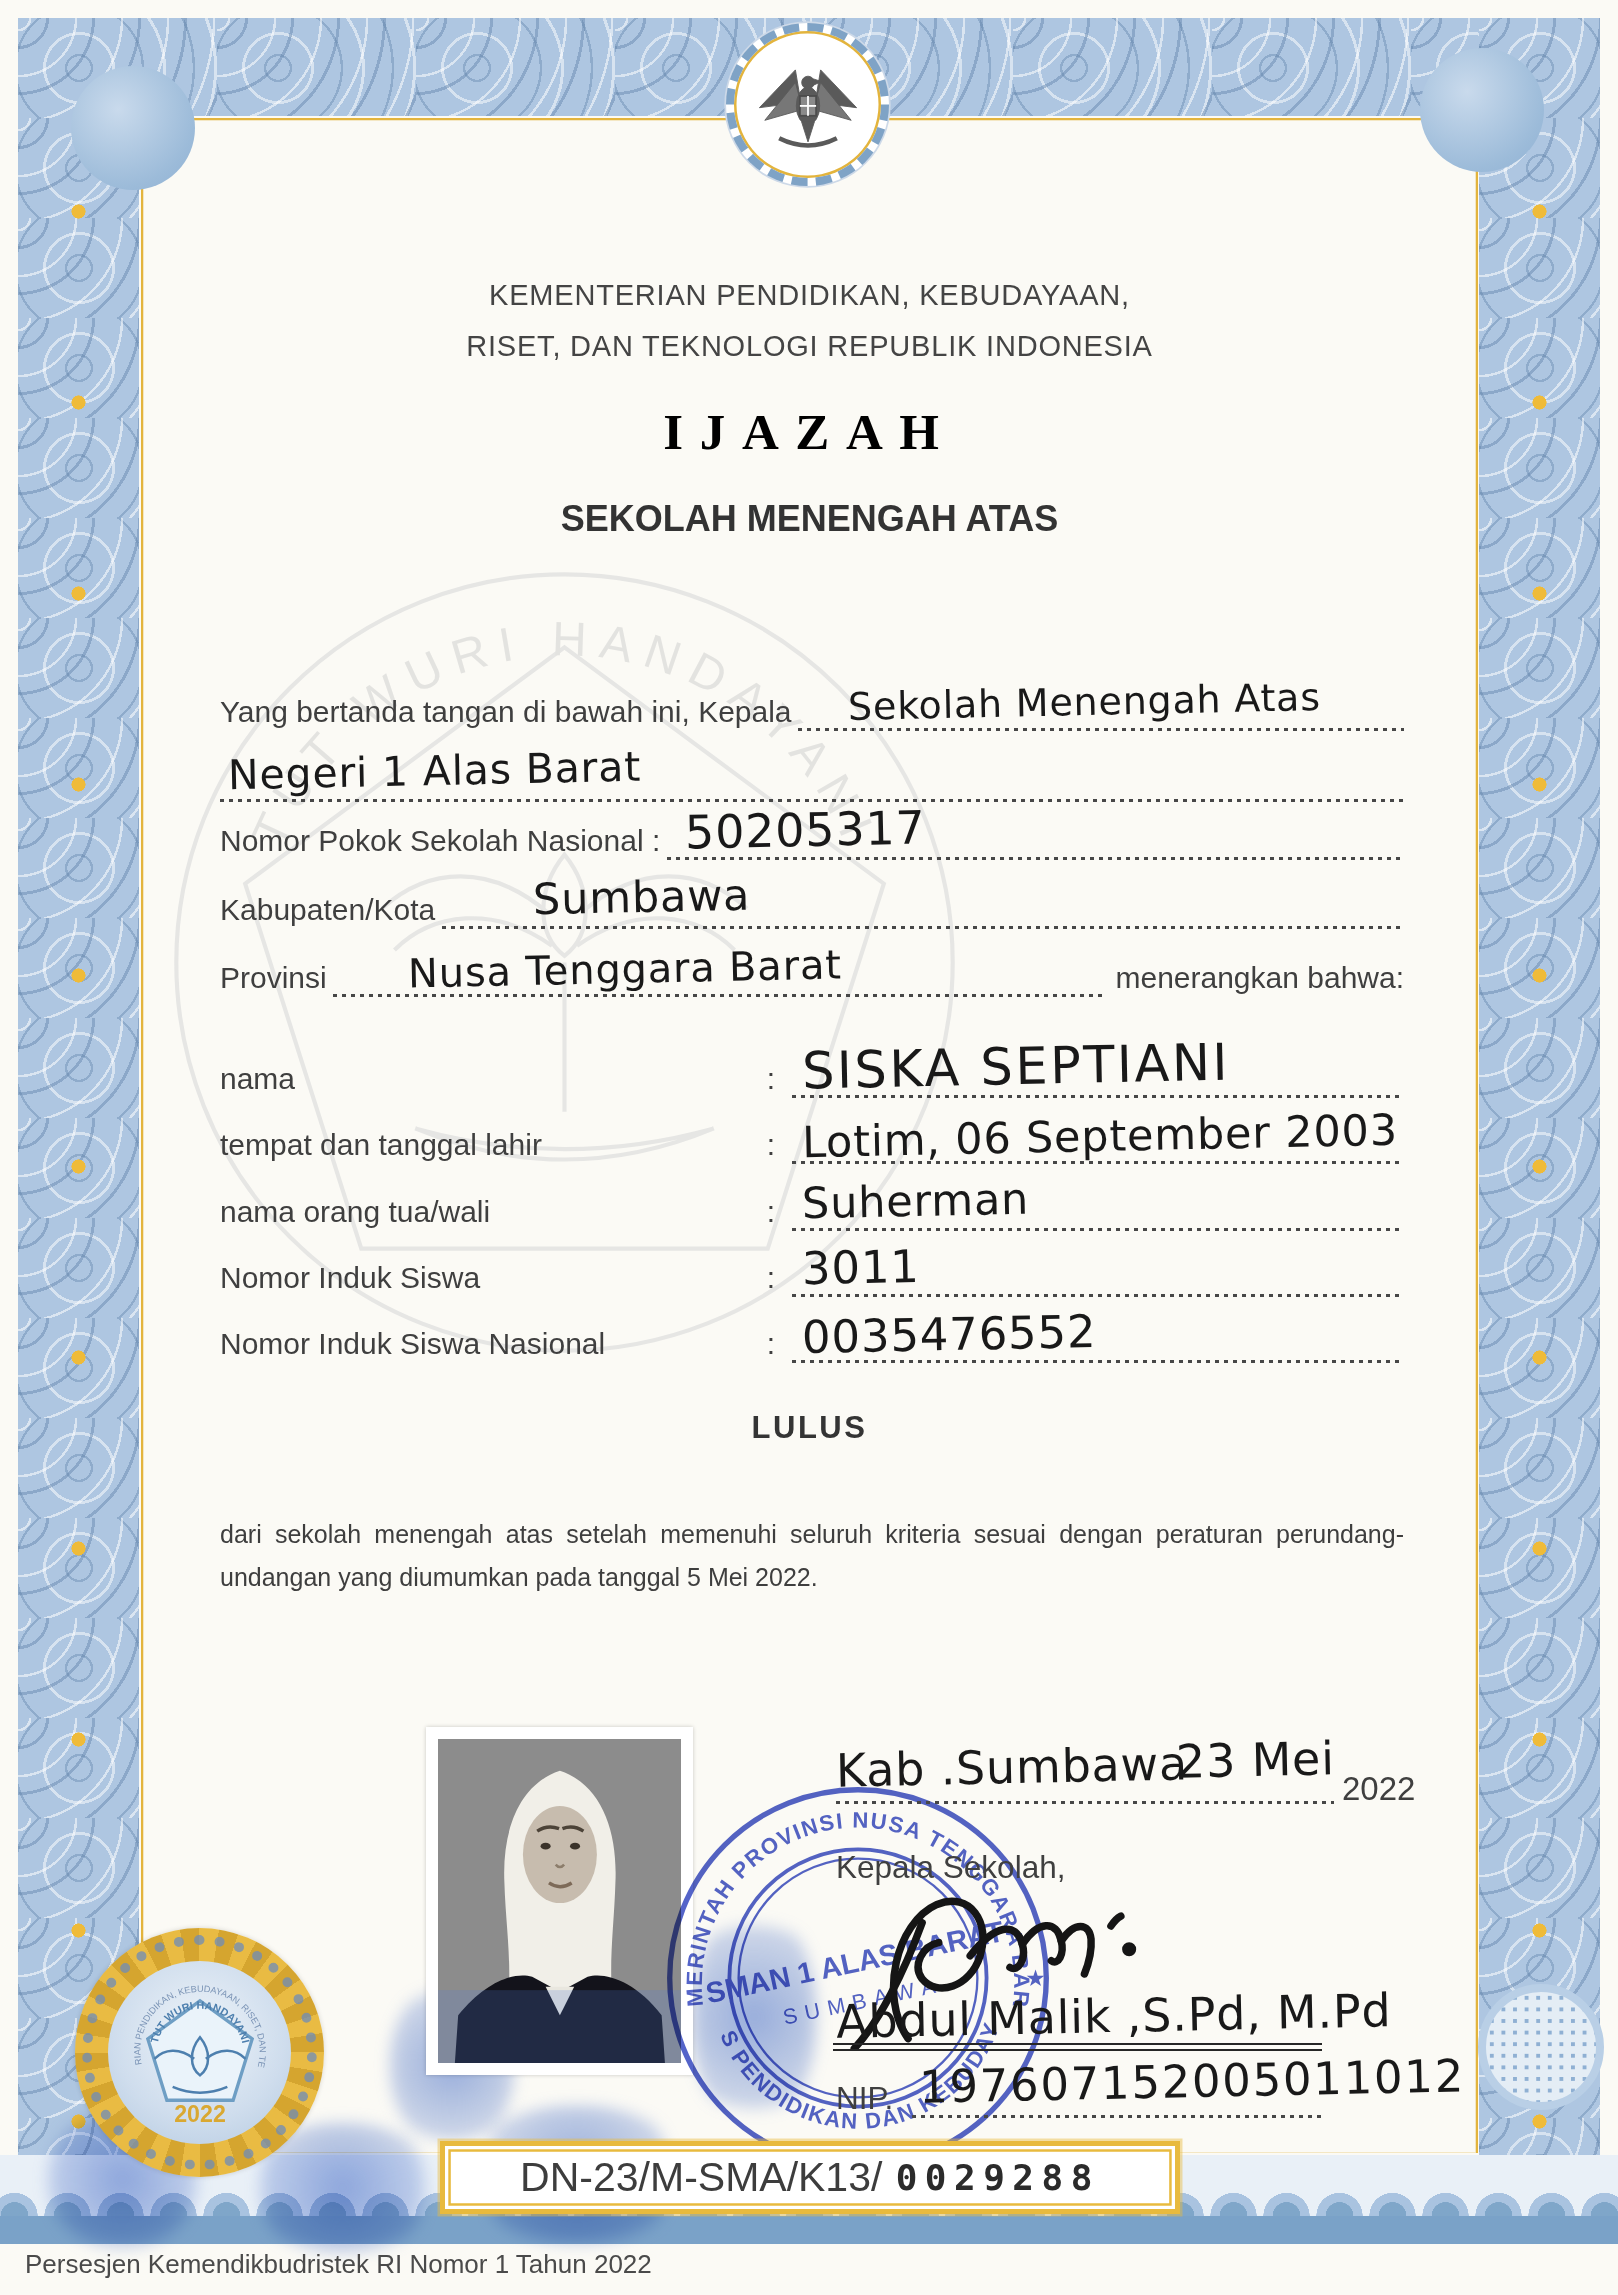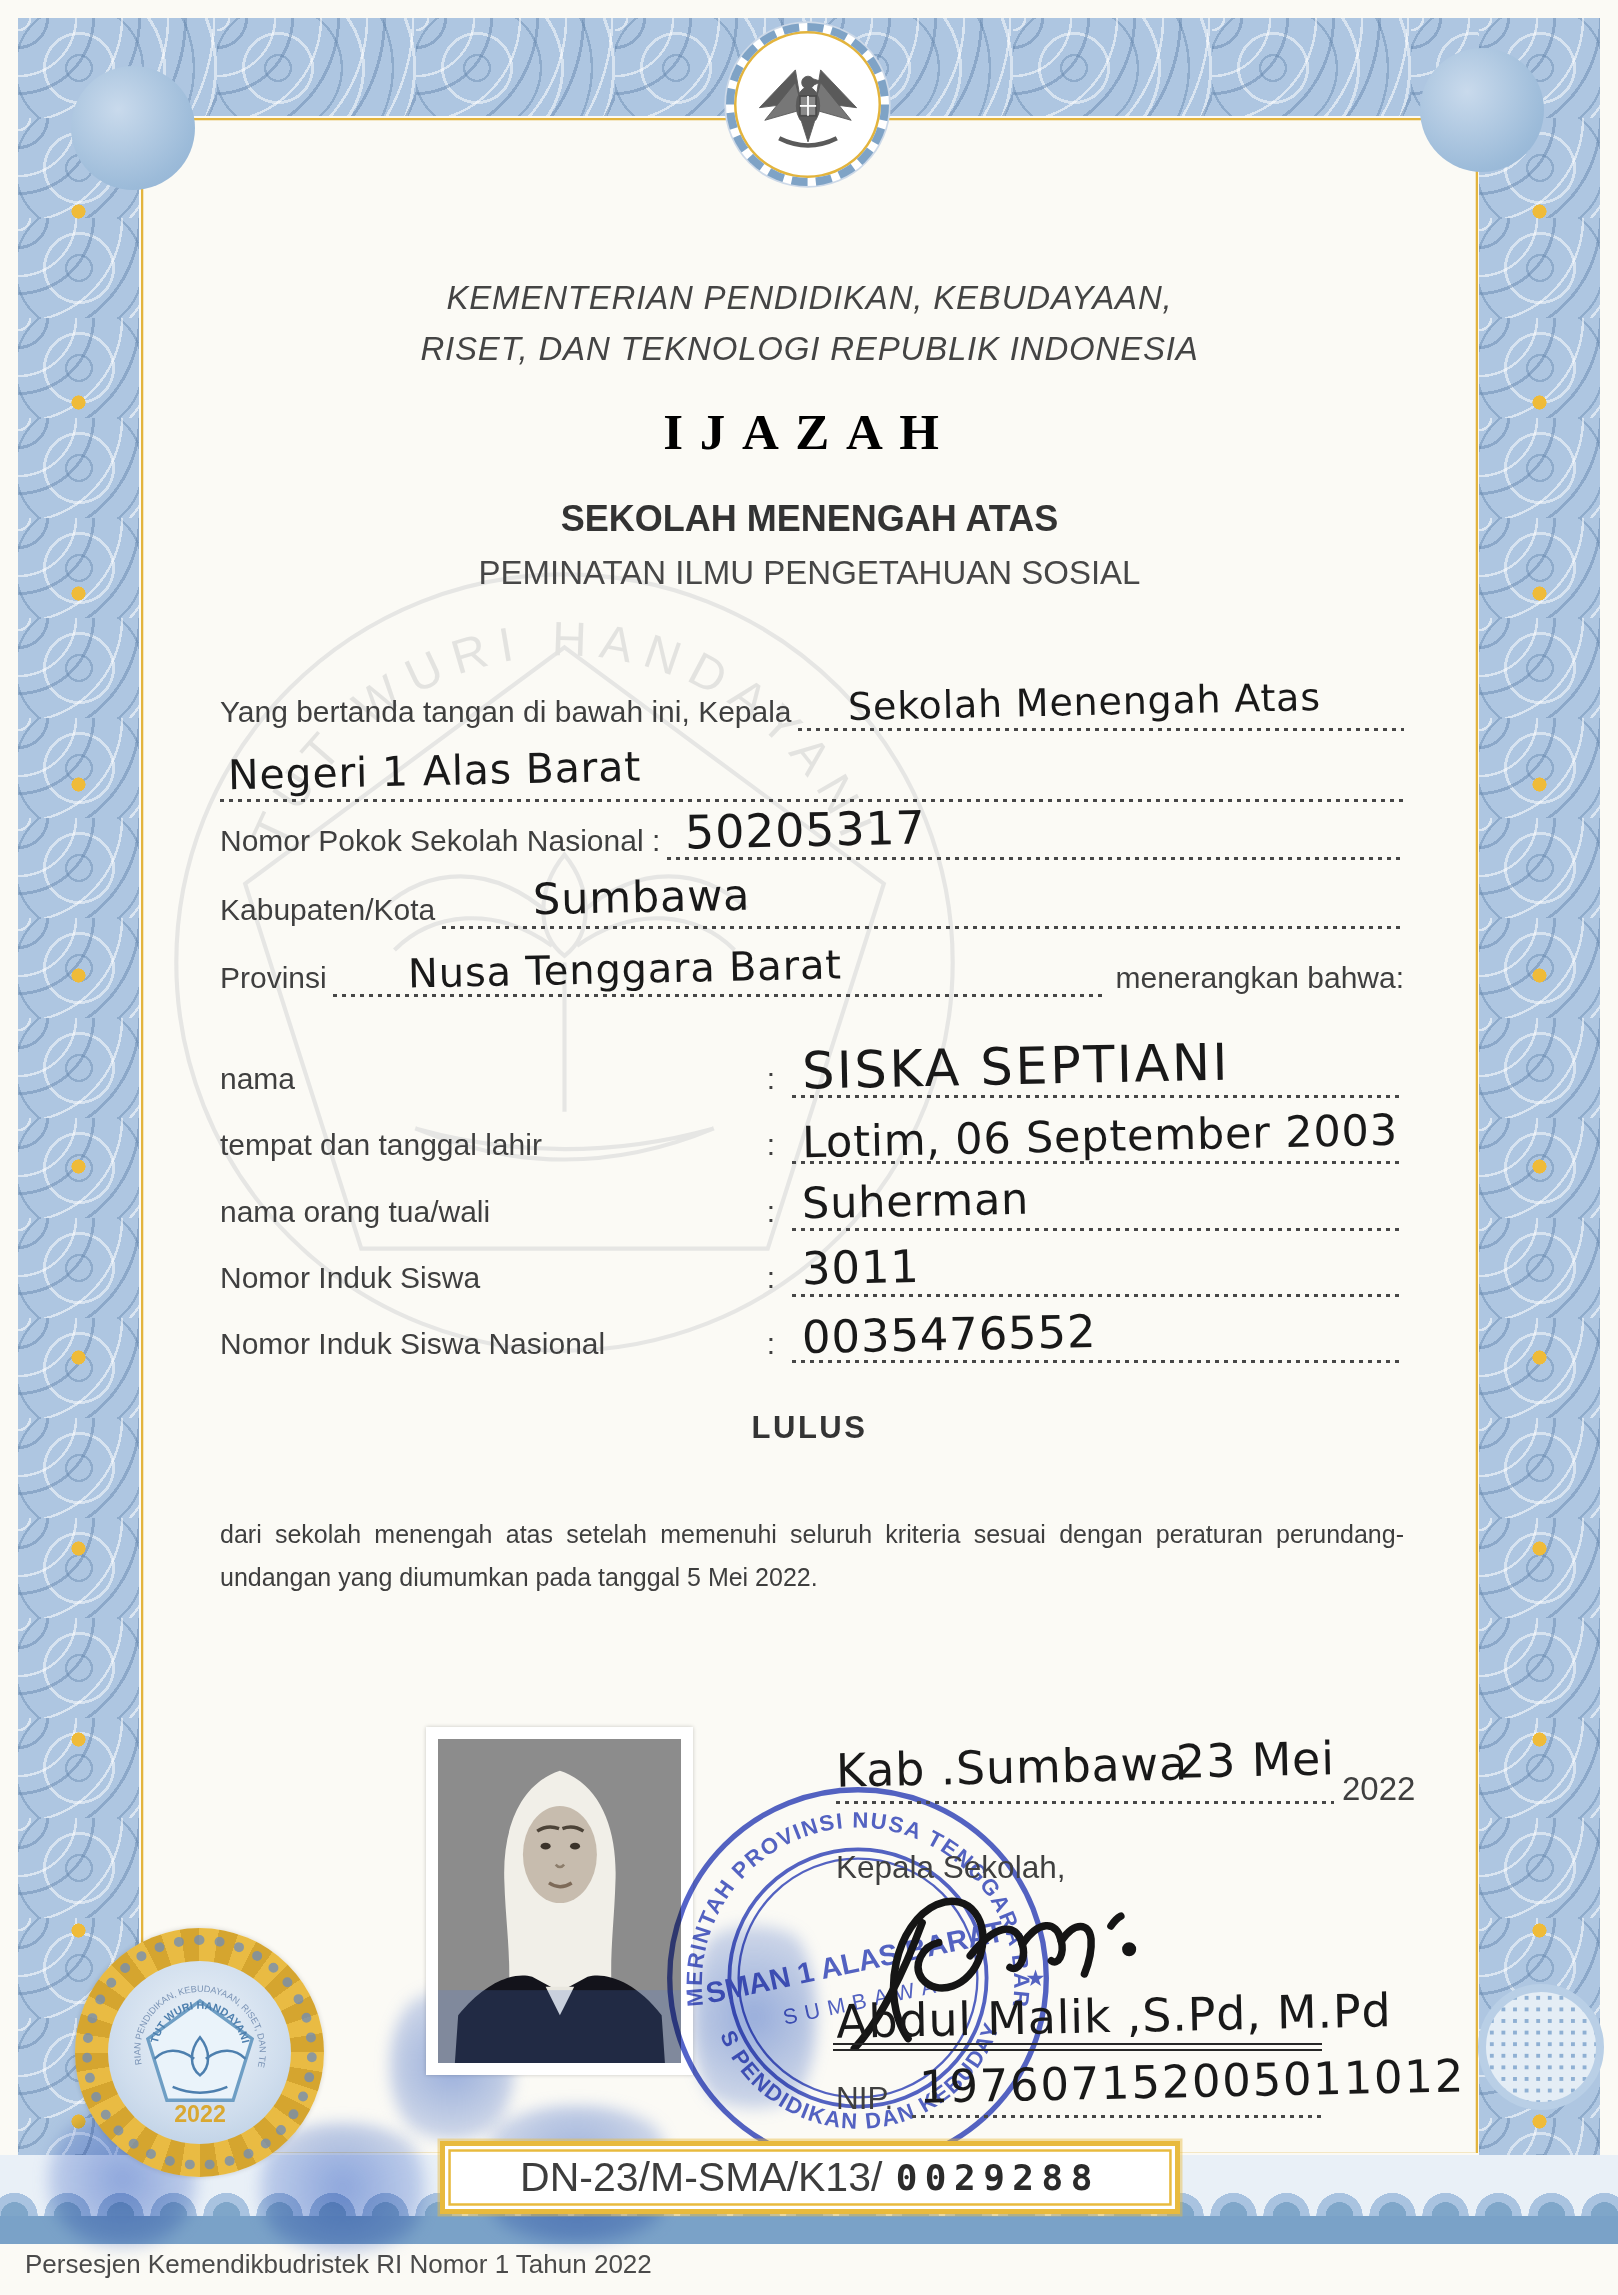--- a/index.html
+++ b/index.html
@@ -31,21 +31,21 @@
   
   .emblem { position:absolute; left:726px; top:23px; width:163px; height:163px; border-radius:50%;
     background:#fff; border:8.3px dashed #7fa3c6; box-shadow:0 0 0 2.5px #e3b43d inset, 0 0 0 1.7px #cdd9e8;
     display:flex; align-items:center; justify-content:center; }
 
   
   .watermark { position:absolute; left:100px; top:498px; width:929px; height:929px; opacity:.45; }
 
   
   .center-line { position:absolute; left:0; width:100%; text-align:center; color:#3a3a3a; }
-  .ministry { font-size:33px; letter-spacing:0.8px; color:#444;font-style:italic; }
+  .ministry { font-size:29px; letter-spacing:0.8px; color:#444; }
   .title-ijazah { font-family:"Liberation Serif", serif; font-weight:bold; font-size:51px; letter-spacing:16.6px; color:#000000; }
   .school-level { font-size:36px; font-weight:800; color:#333; }
   .program { font-size:33px; color:#474747; }
   .year { font-size:28px; color:#474747; }
   .lulus { font-size:31px; font-weight:800; letter-spacing:2.5px; color:#343434; }
   .para { position:absolute; left:220px; top:1513px; width:1184px; font-size:25px; line-height:1.72; text-align:justify; color:#3e3e3e; }
 
   .frow { position:absolute; left:220px; width:1184px; height:43px; display:flex; align-items:flex-end; font-size:30px; color:#3f3f3f; }
   .frow .lbl { white-space:nowrap; padding-bottom:1.7px; }
   .frow .colon { width:28px; text-align:center; padding-bottom:1.7px; }
@@ -140,21 +140,20 @@
       </defs>
     <text font-size="58" letter-spacing="14" fill="#c8c8c8" font-family="Liberation Sans, sans-serif">
       <textPath href="#wmArc" startOffset="50%" text-anchor="middle">TUT WURI HANDAYANI</textPath>
     </text>
   </svg>
 
   <div class="center-line ministry" style="top:279px;">KEMENTERIAN PENDIDIKAN, KEBUDAYAAN,</div>
   <div class="center-line ministry" style="top:330px;">RISET, DAN TEKNOLOGI REPUBLIK INDONESIA</div>
   <div class="center-line title-ijazah" style="top:403px;">IJAZAH</div>
   <div class="center-line school-level" style="top:498px;">SEKOLAH MENENGAH ATAS</div>
-  <div class="center-line program" style="top:554px;">PEMINATAN ILMU PENGETAHUAN SOSIAL</div>
 
   <div class="frow" style="top:688px;">
     <span class="lbl">Yang bertanda tangan di bawah ini, Kepala</span>
     <span class="dots">
       <span class="hw" style="left:50px; bottom:6.6px; font-size:38px;">Sekolah Menengah Atas</span>
     </span>
   </div>
   <div class="frow" style="top:759px;">
     <span class="dots" style="margin-left:0;">
       <span class="hw" style="left:8.3px; bottom:6.6px; font-size:41px;">Negeri 1 Alas Barat</span>

